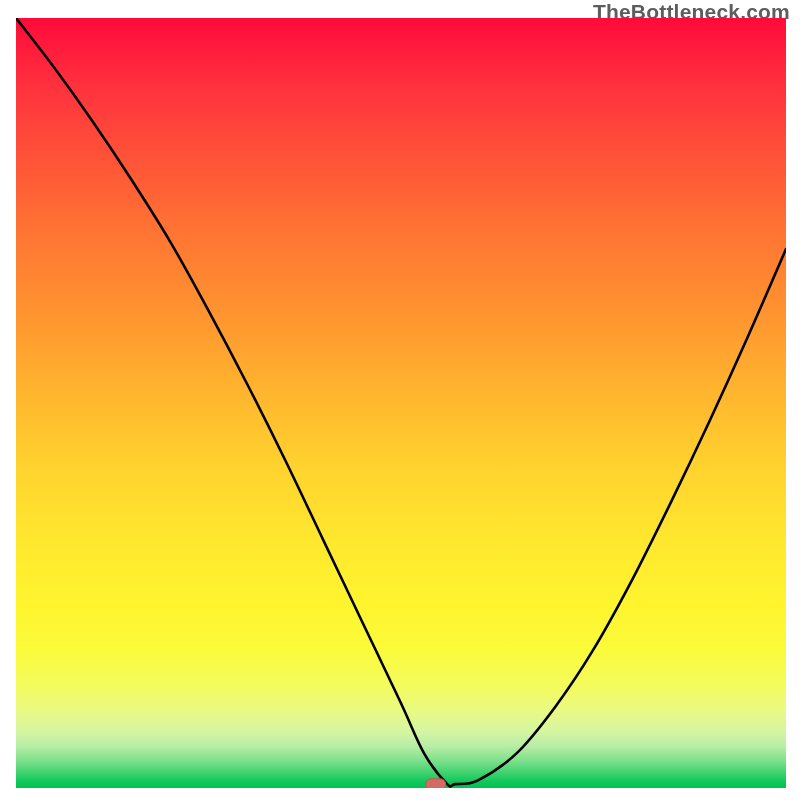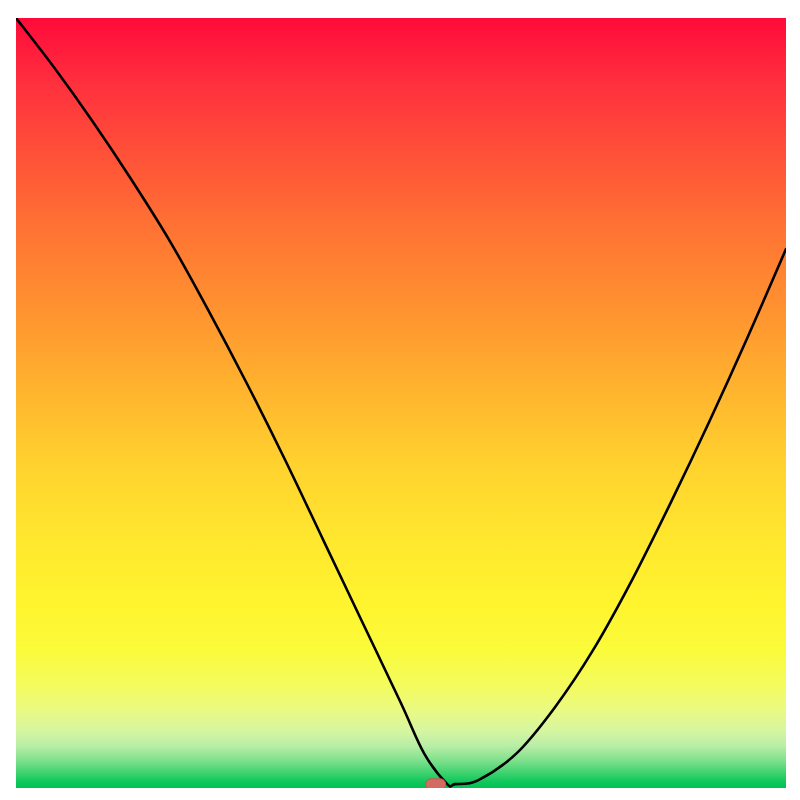--- a/index.html
+++ b/index.html
@@ -69,20 +69,21 @@
     color: #5d5d5d;
     letter-spacing: 0.2px;
     user-select: none;
   }
 </style>
 </head>
 <body>
 
 <div class="chart-container">
 
+  <div class="watermark">TheBottleneck.com</div>
 
   <div class="plot-area">
     <div class="gradient-bg"></div>
     <svg class="curve-layer" viewBox="0 0 770 770" preserveAspectRatio="none">
       <path id="curve-path" fill="none" stroke-width="2.6" stroke-linecap="round" stroke-linejoin="round" d="M 0.00 0.00 C 6.42 8.34, 25.67 32.72, 38.50 50.05 C 51.33 67.37, 64.17 85.34, 77.00 103.95 C 89.83 122.56, 102.67 141.81, 115.50 161.70 C 128.33 181.59, 141.17 201.48, 154.00 223.30 C 166.83 245.12, 179.67 268.86, 192.50 292.60 C 205.33 316.34, 218.17 340.73, 231.00 365.75 C 243.83 390.77, 256.67 416.44, 269.50 442.75 C 282.33 469.06, 295.17 496.65, 308.00 523.60 C 320.83 550.55, 333.67 577.50, 346.50 604.45 C 359.33 631.40, 374.73 663.48, 385.00 685.30 C 395.27 707.12, 400.40 721.88, 408.10 735.35 C 415.80 748.83, 426.07 761.02, 431.20 766.15 C 436.33 771.28, 433.77 766.79, 438.90 766.15 C 444.03 765.51, 451.73 767.43, 462.00 762.30 C 472.27 757.17, 487.67 747.54, 500.50 735.35 C 513.33 723.16, 526.17 706.47, 539.00 689.15 C 551.83 671.83, 564.67 652.58, 577.50 631.40 C 590.33 610.23, 603.17 586.48, 616.00 562.10 C 628.83 537.72, 641.67 511.41, 654.50 485.10 C 667.33 458.79, 680.17 431.84, 693.00 404.25 C 705.83 376.66, 718.67 348.43, 731.50 319.55 C 744.33 290.68, 763.58 245.76, 770.00 231.00" stroke="#000000"></path>
       <rect id="min-marker" rx="5.39" ry="5.39" x="409.64" y="760.76" width="20.02" height="10.78" fill="#d36a63" stroke="#c05a54" stroke-width="1"></rect>
     </svg>
   </div>
 
 </div>

